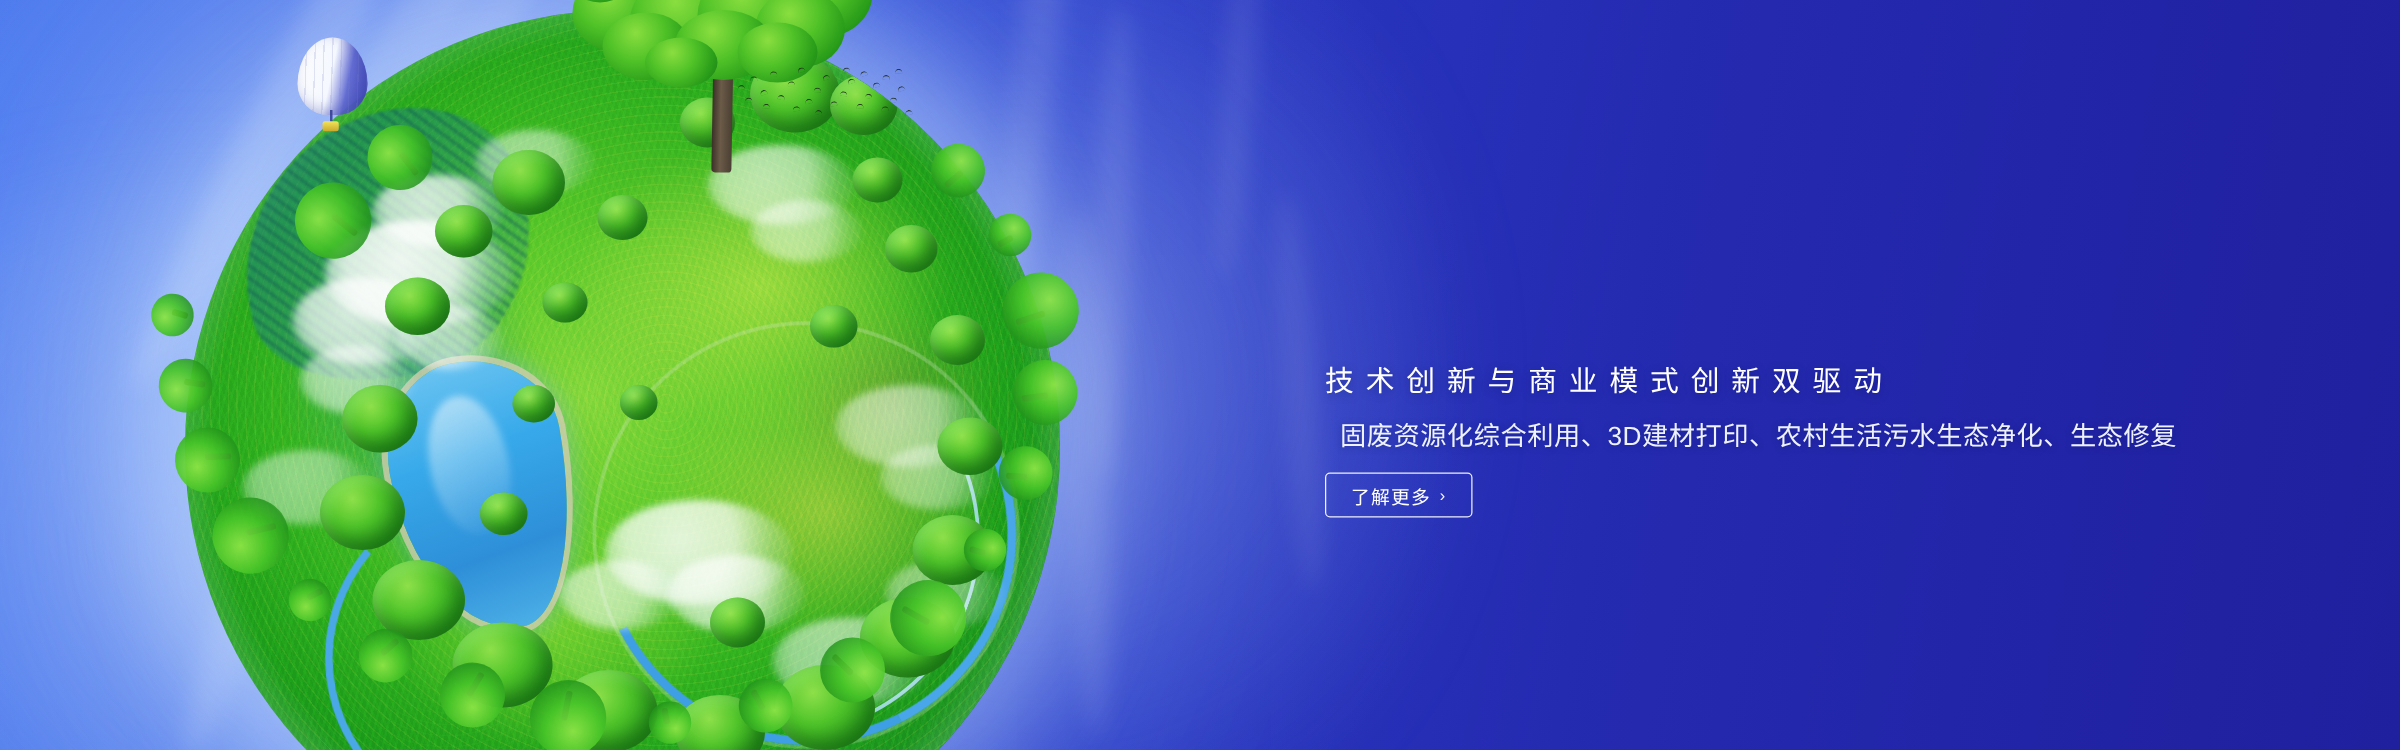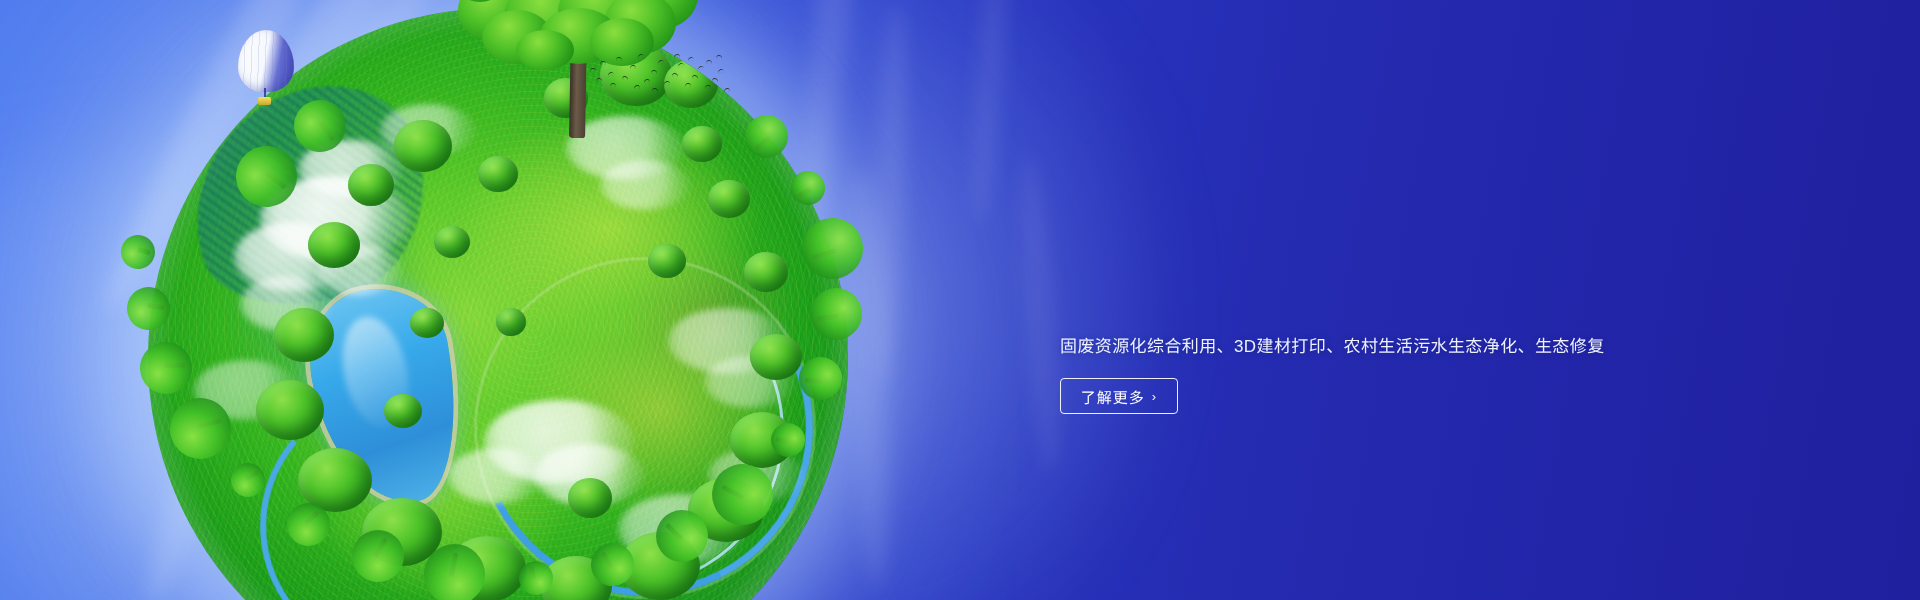--- a/index.html
+++ b/index.html
@@ -150,22 +150,22 @@
   .hl-sm{
     font-family:"Liberation Serif","DejaVu Serif",serif;
     font-size:40px;line-height:1;font-weight:400;
     letter-spacing:9px;vertical-align:4px;padding-left:6px;}
   .hl-gap{display:inline-block;width:44px;}
 
   .subtitle{position:absolute;left:2px;top:286px;
     font-size:23px;letter-spacing:9.5px;color:#ffffff;white-space:nowrap;
     text-shadow:0 1px 8px rgba(10,18,90,.35);}
 
-  .desc{position:absolute;left:2px;top:332px;
-    font-size:17px;letter-spacing:.4px;color:#eef2ff;white-space:nowrap;
+  .desc{position:absolute;left:14px;top:332px;
+    font-size:21px;letter-spacing:.4px;color:#eef2ff;white-space:nowrap;
     text-shadow:0 1px 6px rgba(10,18,90,.35);}
 
   .more-btn{position:absolute;left:2px;top:378px;
     width:118px;height:36px;
     display:flex;align-items:center;justify-content:center;gap:7px;
     border:1px solid rgba(255,255,255,.92);border-radius:4px;
     background:transparent;color:#fff;font-size:15px;letter-spacing:1px;
     cursor:pointer;box-sizing:border-box;padding:0 8px;}
   .more-btn .chev{font-size:13px;line-height:1;opacity:.95;font-weight:300;}
 </style>
@@ -389,20 +389,21 @@
 
   <div class="balloon">
     <div class="env"></div>
     <div class="rope"></div>
     <div class="basket"></div>
   </div>
 
   <div class="content">
 
 
+    <div class="subtitle">技术创新与商业模式创新双驱动</div>
 
     <div class="desc">固废资源化综合利用、3D建材打印、农村生活污水生态净化、生态修复</div>
 
     <div class="more-btn">
       <span>了解更多</span>
       <span class="chev">›</span>
     </div>
 
   </div>
 </div>

